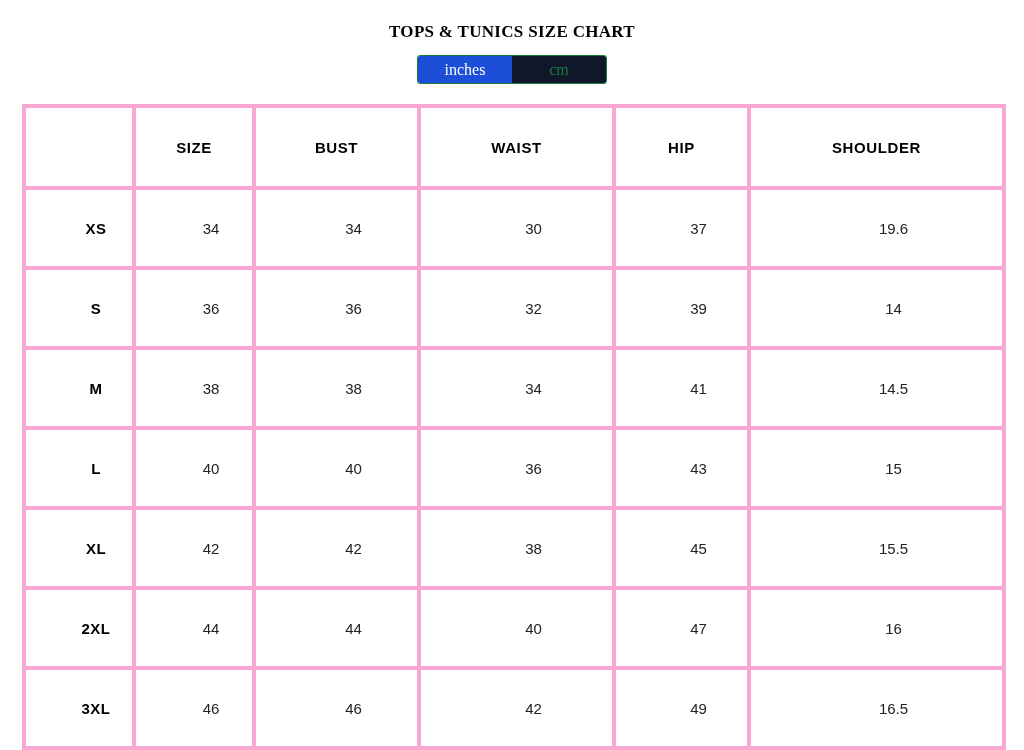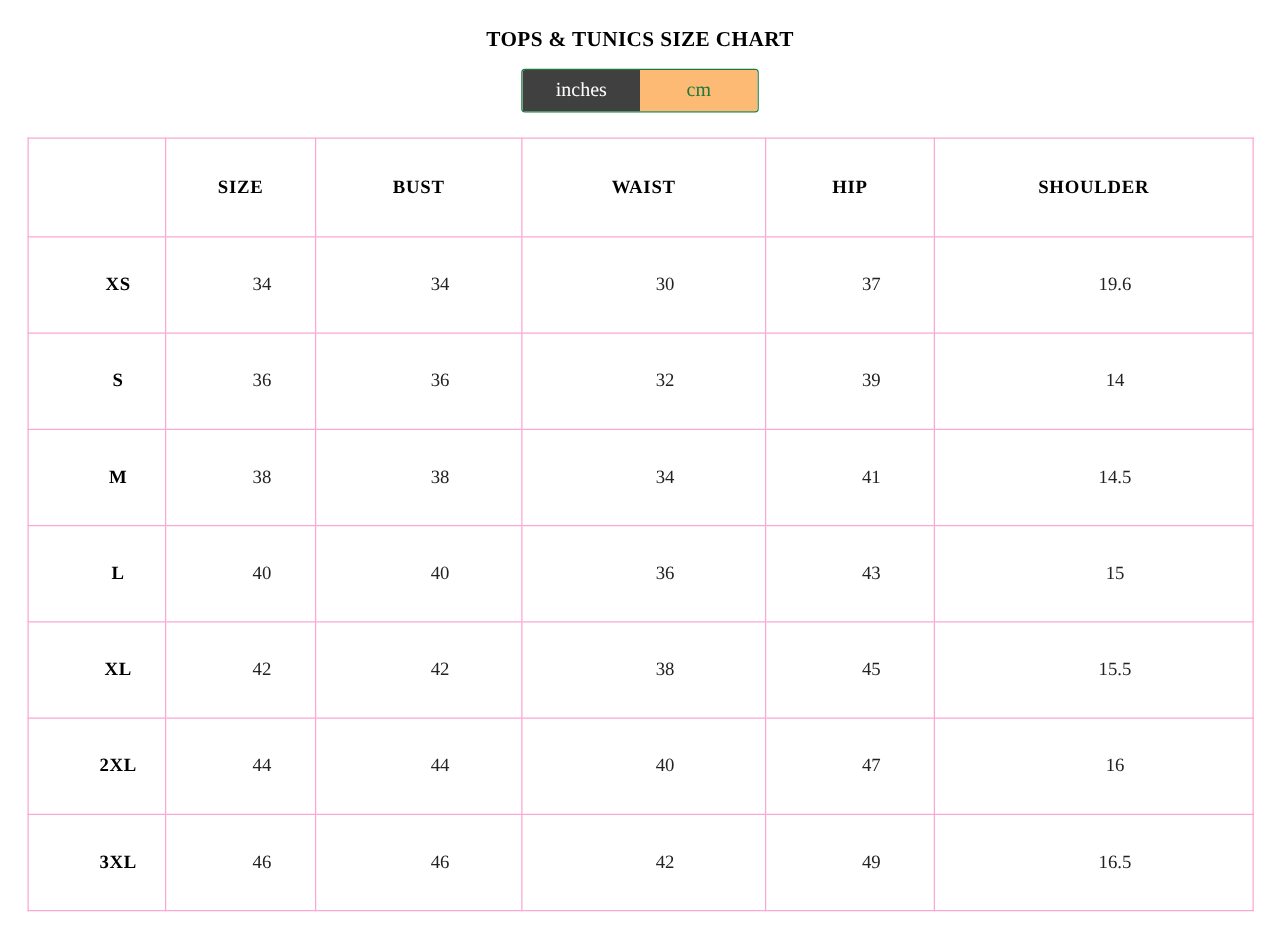--- a/index.html
+++ b/index.html
@@ -42,42 +42,42 @@
   .unit-btn {
     min-width: 66px;
     padding: 0 14px;
     display: flex;
     align-items: center;
     justify-content: center;
     font-family: "Liberation Serif", serif;
     font-size: 16px;
     cursor: pointer;
     user-select: none;
-    background: #fdba74;
+    background: #0f172a;
     color: #1c7a3e;
   }
   .unit-btn.active {
-    background: #404040;
+    background: #1d4ed8;
     color: #ffffff;
   }
   .table-wrap {
     margin-top: 20px;
     width: 980px;
   }
   table.size-table {
     border-collapse: collapse;
     width: 100%;
     table-layout: fixed;
   }
   table.size-table th,
   table.size-table td {
-    border: 1px solid #f9a8d4;
+    border: 4px solid #f9a8d4;
     text-align: center;
     vertical-align: middle;
-    font-family: Liberation Serif, serif;
+    font-family: Liberation Sans, sans-serif;
   }
   table.size-table thead th {
     height: 76px;
     font-size: 15px;
     font-weight: bold;
     letter-spacing: 0.6px;
     color: #000;
   }
   table.size-table tbody td {
     height: 74px;

